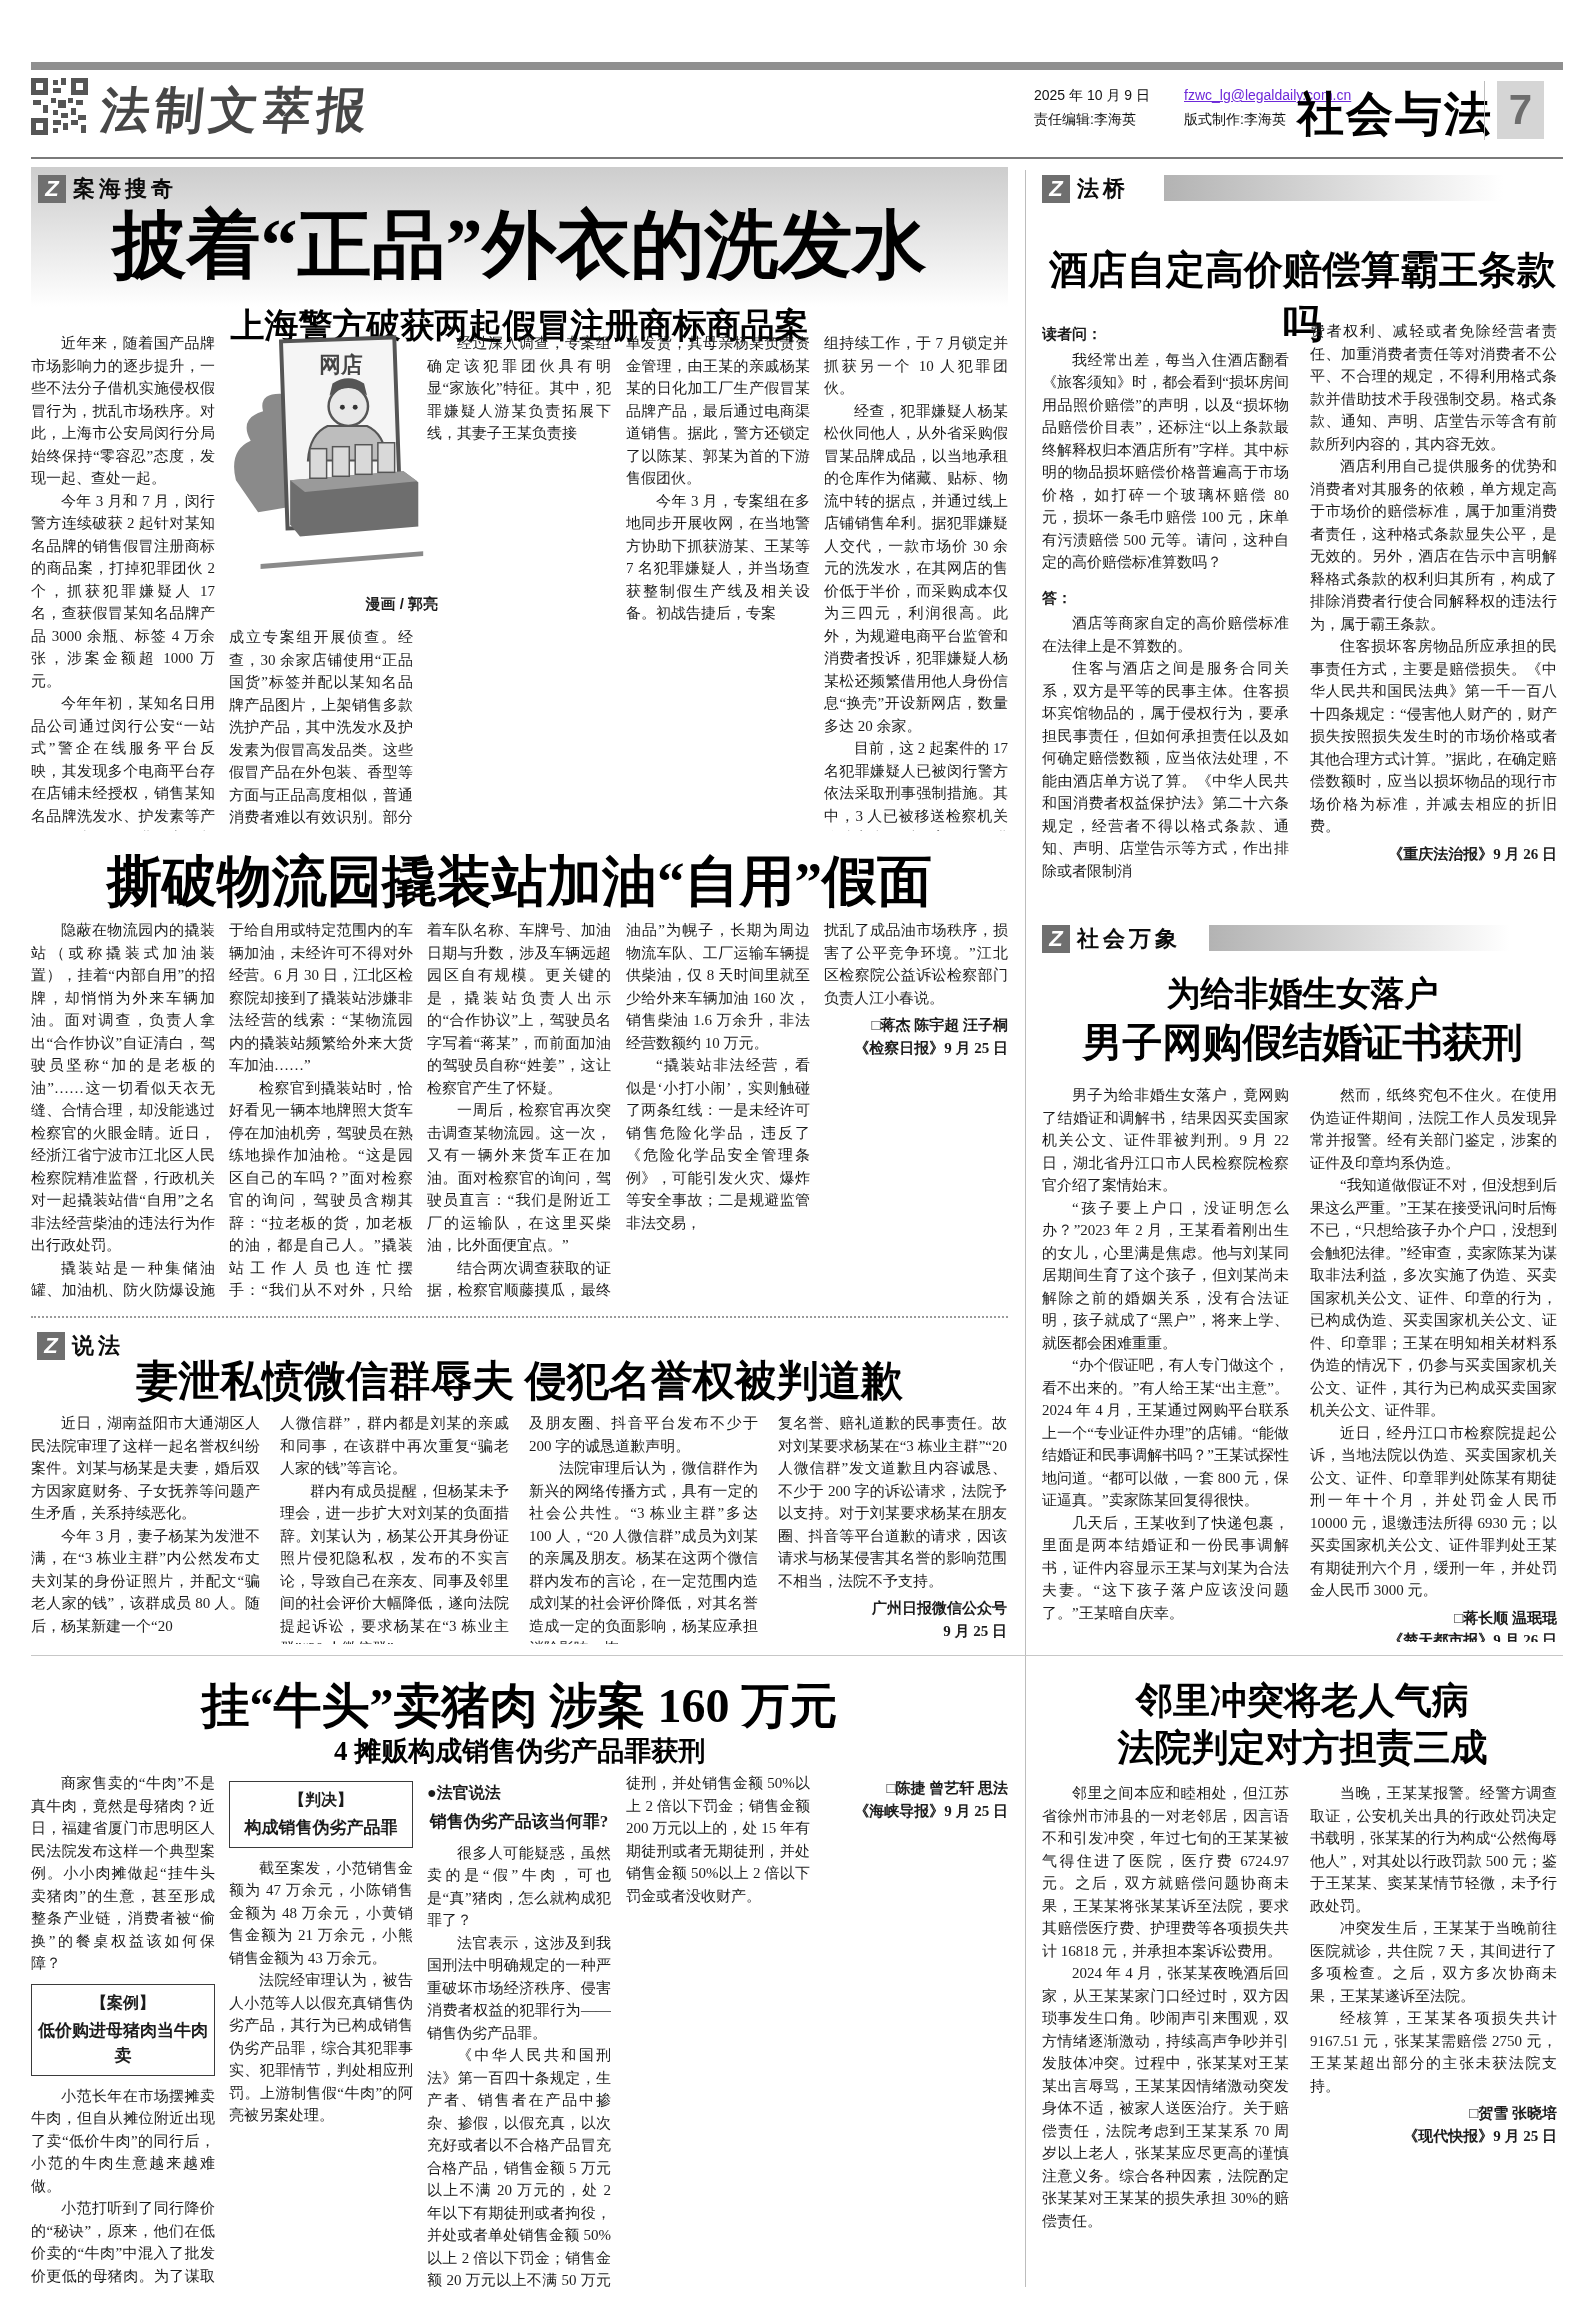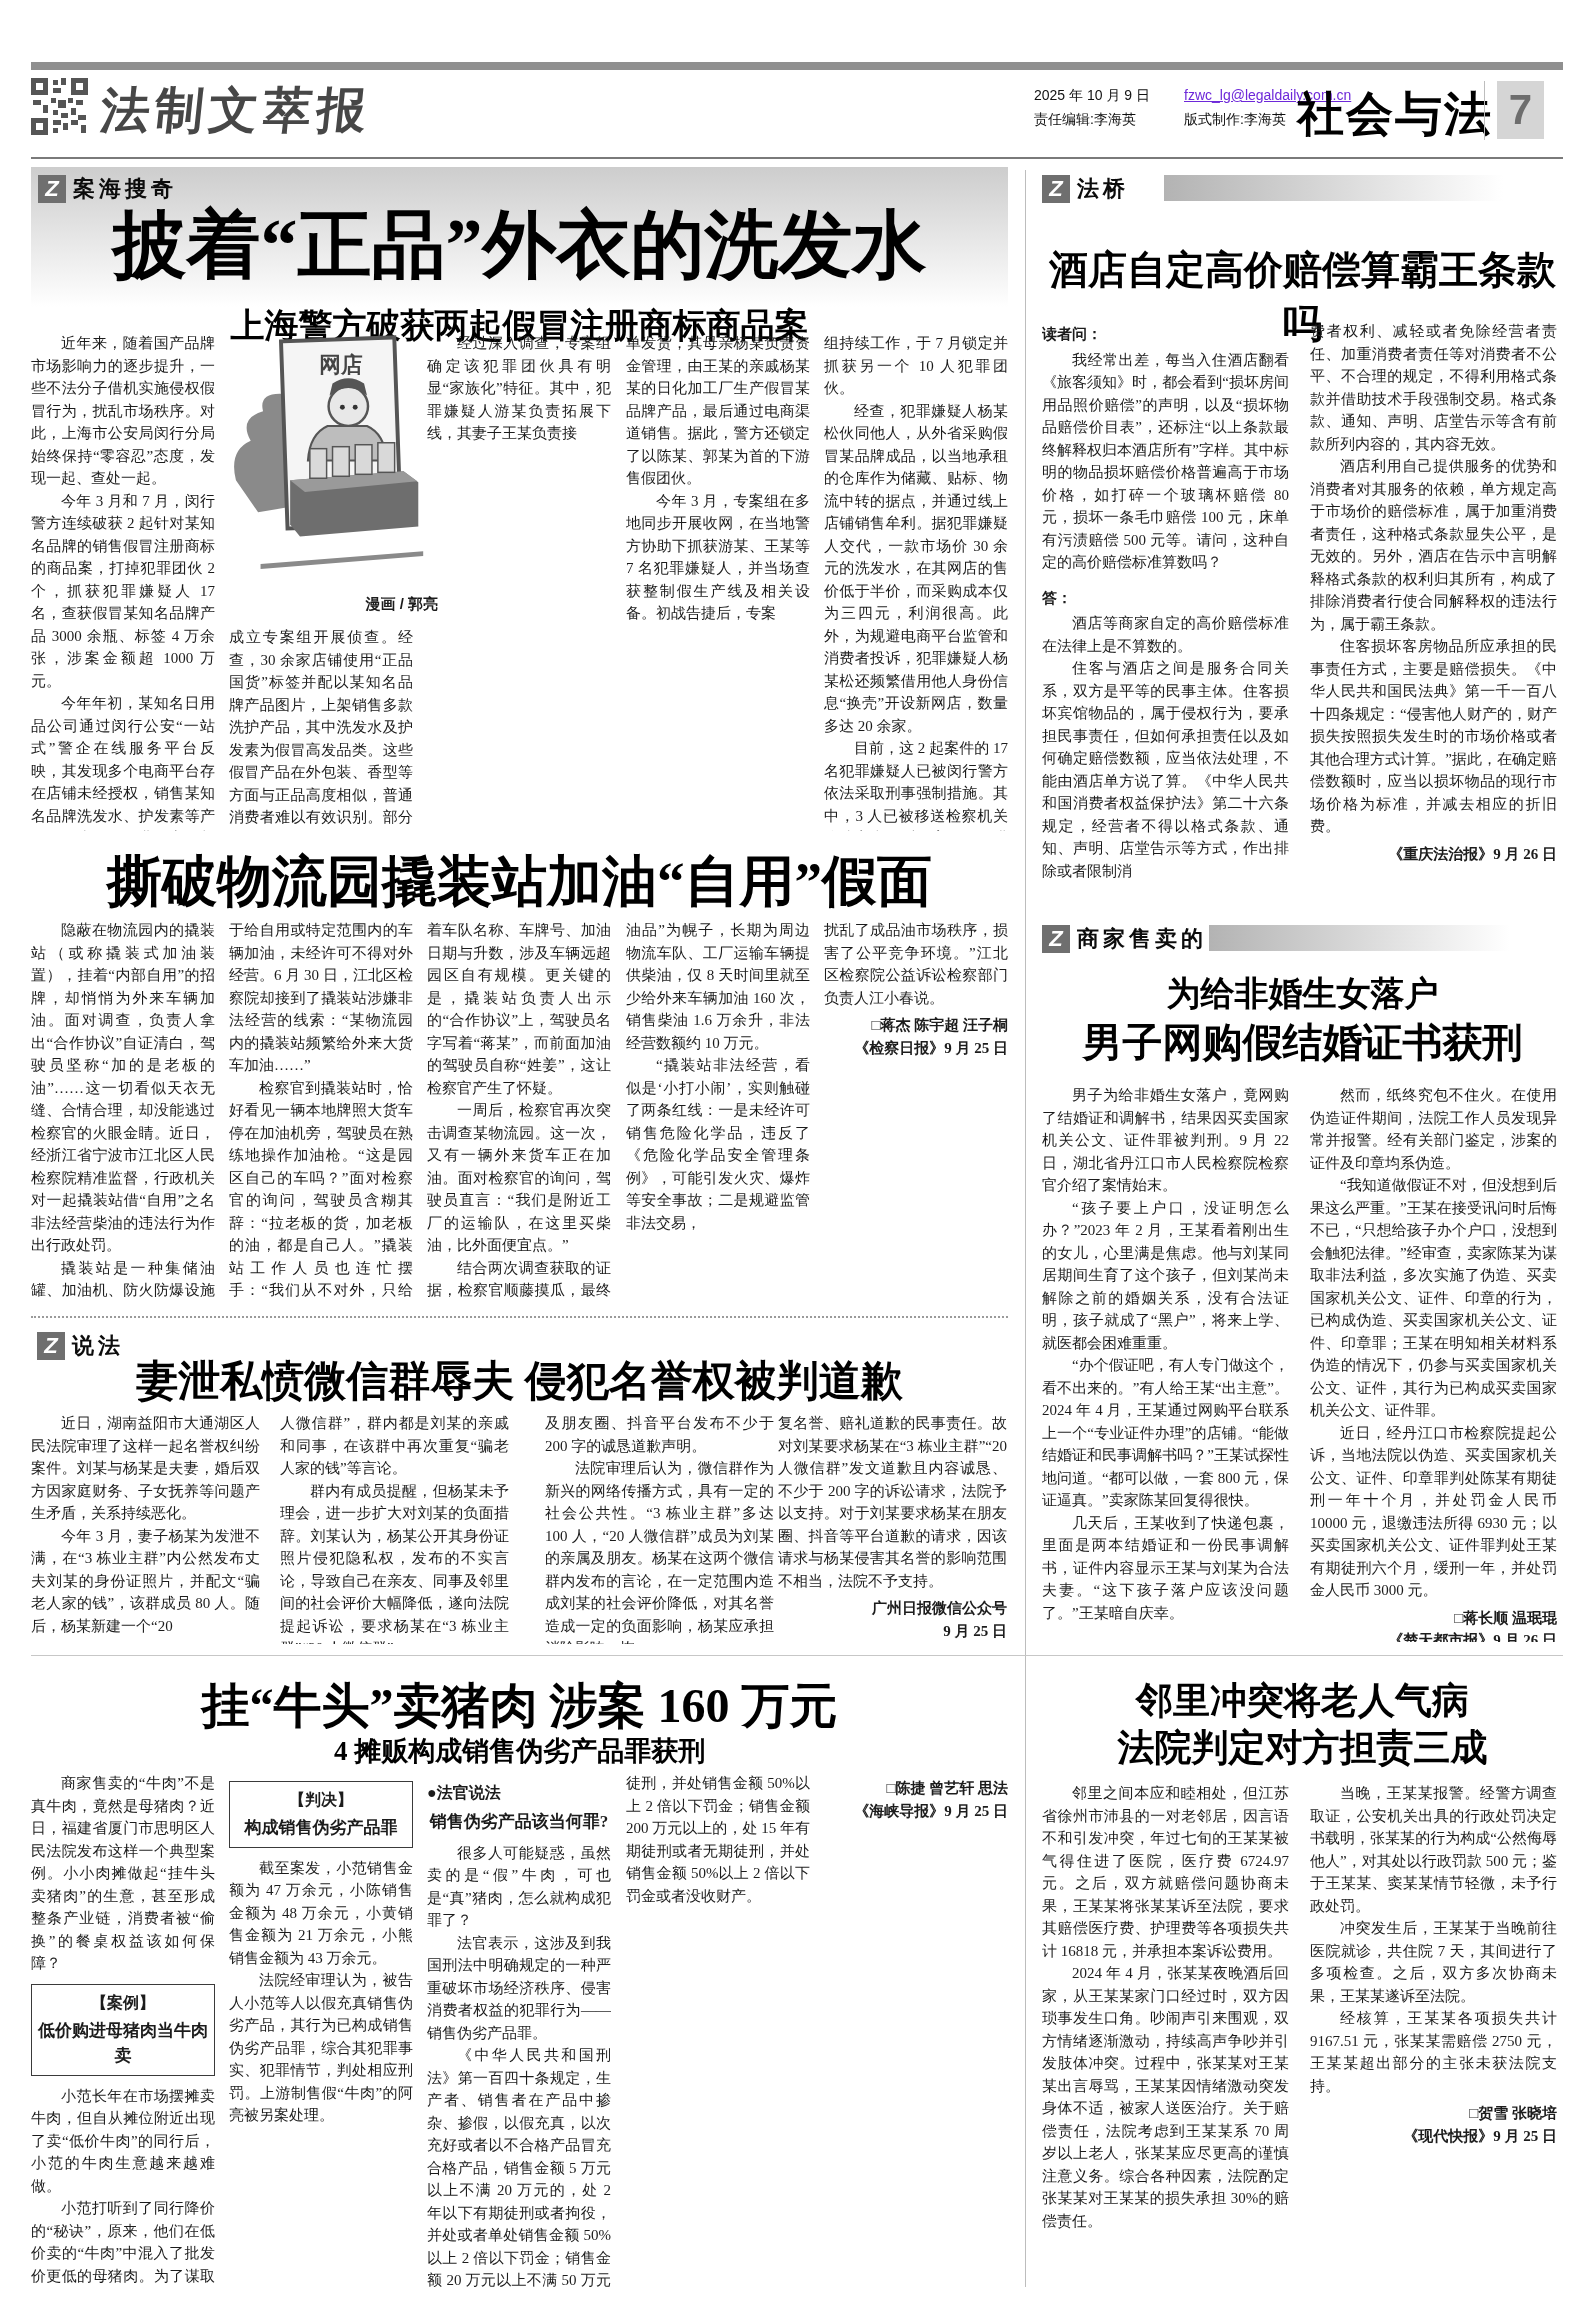--- a/index.html
+++ b/index.html
@@ -195,21 +195,21 @@
   <div class="abs headline" style="left:31px;top:1353px;width:977px;font-size:42px;">妻泄私愤微信群辱夫 侵犯名誉权被判道歉</div>
 
   <div class="col" style="left:31px;top:1412px;width:229px;height:232px;">
       <p class="para">近日，湖南益阳市大通湖区人民法院审理了这样一起名誉权纠纷案件。刘某与杨某是夫妻，婚后双方因家庭财务、子女抚养等问题产生矛盾，关系持续恶化。</p>
       <p class="para">今年 3 月，妻子杨某为发泄不满，在“3 栋业主群”内公然发布丈夫刘某的身份证照片，并配文“骗老人家的钱”，该群成员 80 人。随后，杨某新建一个“20</p>
     </div>
   <div class="col flush" style="left:280px;top:1412px;width:229px;height:232px;">
       <p class="para">人微信群”，群内都是刘某的亲戚和同事，在该群中再次重复“骗老人家的钱”等言论。</p>
       <p class="para">群内有成员提醒，但杨某未予理会，进一步扩大对刘某的负面措辞。刘某认为，杨某公开其身份证照片侵犯隐私权，发布的不实言论，导致自己在亲友、同事及邻里间的社会评价大幅降低，遂向法院提起诉讼，要求杨某在“3 栋业主群”“20 人微信群”</p>
     </div>
-  <div class="col flush" style="left:529px;top:1412px;width:229px;height:232px;margin-left:16px;">
+  <div class="col flush" style="left:529px;top:1412px;width:229px;height:232px;">
       <p class="para">及朋友圈、抖音平台发布不少于 200 字的诚恳道歉声明。</p>
       <p class="para">法院审理后认为，微信群作为新兴的网络传播方式，具有一定的社会公共性。“3 栋业主群”多达 100 人，“20 人微信群”成员为刘某的亲属及朋友。杨某在这两个微信群内发布的言论，在一定范围内造成刘某的社会评价降低，对其名誉造成一定的负面影响，杨某应承担消除影响，恢</p>
     </div>
   <div class="col flush" style="left:778px;top:1412px;width:229px;height:232px;">
     <div>
         <p class="para">复名誉、赔礼道歉的民事责任。故对刘某要求杨某在“3 栋业主群”“20 人微信群”发文道歉且内容诚恳、不少于 200 字的诉讼请求，法院予以支持。对于刘某要求杨某在朋友圈、抖音等平台道歉的请求，因该请求与杨某侵害其名誉的影响范围不相当，法院不予支持。</p>
       </div>
     <div class="byline">广州日报微信公众号</div>
     <div class="source">9 月 25 日</div>
   </div>
@@ -282,21 +282,21 @@
     <div>
         <p class="para">费者权利、减轻或者免除经营者责任、加重消费者责任等对消费者不公平、不合理的规定，不得利用格式条款并借助技术手段强制交易。格式条款、通知、声明、店堂告示等含有前款所列内容的，其内容无效。</p>
         <p class="para">酒店利用自己提供服务的优势和消费者对其服务的依赖，单方规定高于市场价的赔偿标准，属于加重消费者责任，这种格式条款显失公平，是无效的。另外，酒店在告示中言明解释格式条款的权利归其所有，构成了排除消费者行使合同解释权的违法行为，属于霸王条款。</p>
         <p class="para">住客损坏客房物品所应承担的民事责任方式，主要是赔偿损失。《中华人民共和国民法典》第一千一百八十四条规定：“侵害他人财产的，财产损失按照损失发生时的市场价格或者其他合理方式计算。”据此，在确定赔偿数额时，应当以损坏物品的现行市场价格为标准，并减去相应的折旧费。</p>
       </div>
     <div class="source" style="margin-top:5px;">《重庆法治报》9 月 26 日</div>
   </div>
 
   <div class="abs tag" style="left:1042px;top:924px;">
     <span class="tagicon">Z</span>
-    <span class="taglabel">商家售卖的</span>
+    <span class="taglabel">社会万象</span>
   </div>
   <div class="abs gradbar" style="left:1209px;top:925px;width:354px;"></div>
   <div class="abs headline" style="left:1042px;top:971px;width:521px;font-size:34px;">为给非婚生女落户</div>
   <div class="abs headline" style="left:1042px;top:1015px;width:521px;font-size:40px;">男子网购假结婚证书获刑</div>
 
   <div class="col" style="left:1042px;top:1084px;width:247px;height:558px;">
       <p class="para">男子为给非婚生女落户，竟网购了结婚证和调解书，结果因买卖国家机关公文、证件罪被判刑。9 月 22 日，湖北省丹江口市人民检察院检察官介绍了案情始末。</p>
       <p class="para">“孩子要上户口，没证明怎么办？”2023 年 2 月，王某看着刚出生的女儿，心里满是焦虑。他与刘某同居期间生育了这个孩子，但刘某尚未解除之前的婚姻关系，没有合法证明，孩子就成了“黑户”，将来上学、就医都会困难重重。</p>
       <p class="para">“办个假证吧，有人专门做这个，看不出来的。”有人给王某“出主意”。2024 年 4 月，王某通过网购平台联系上一个“专业证件办理”的店铺。“能做结婚证和民事调解书吗？”王某试探性地问道。“都可以做，一套 800 元，保证逼真。”卖家陈某回复得很快。</p>
       <p class="para">几天后，王某收到了快递包裹，里面是两本结婚证和一份民事调解书，证件内容显示王某与刘某为合法夫妻。“这下孩子落户应该没问题了。”王某暗自庆幸。</p>

